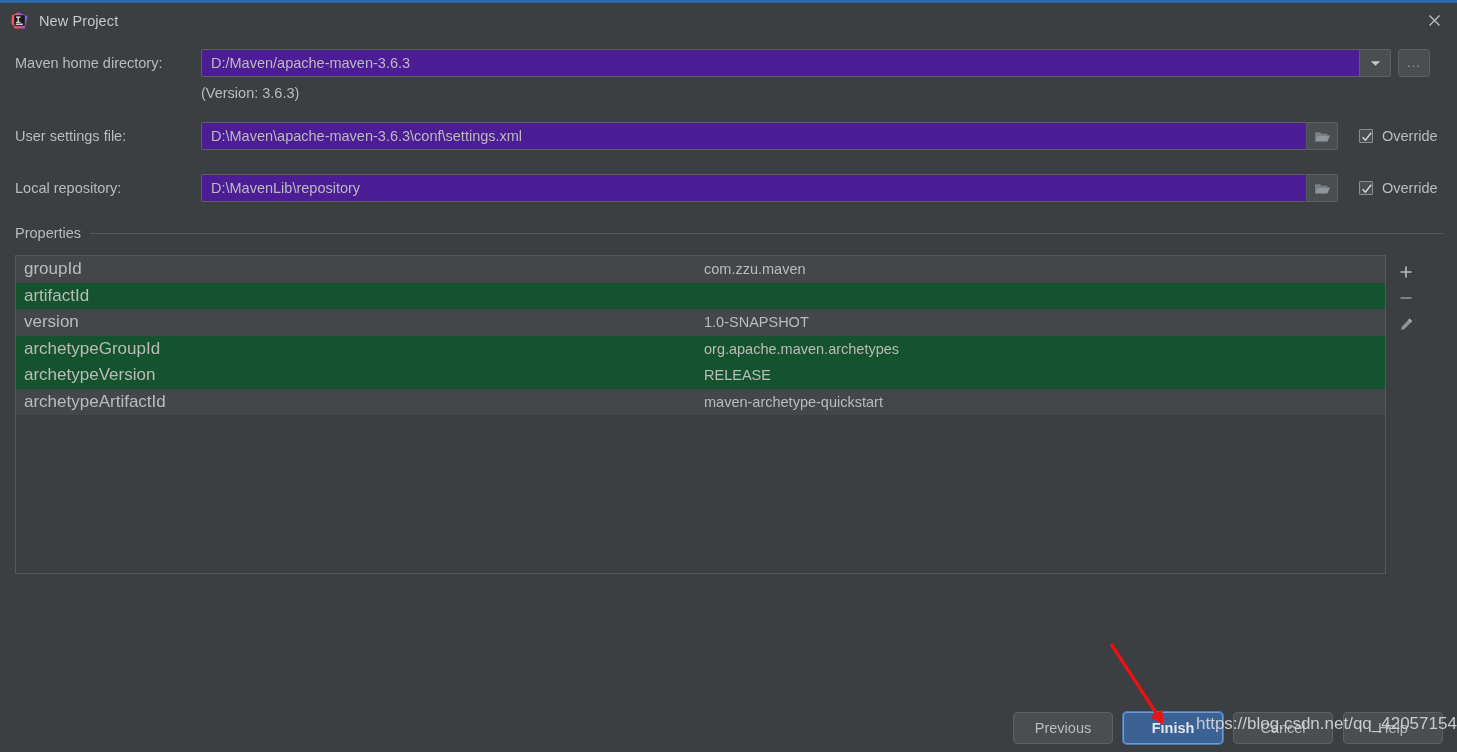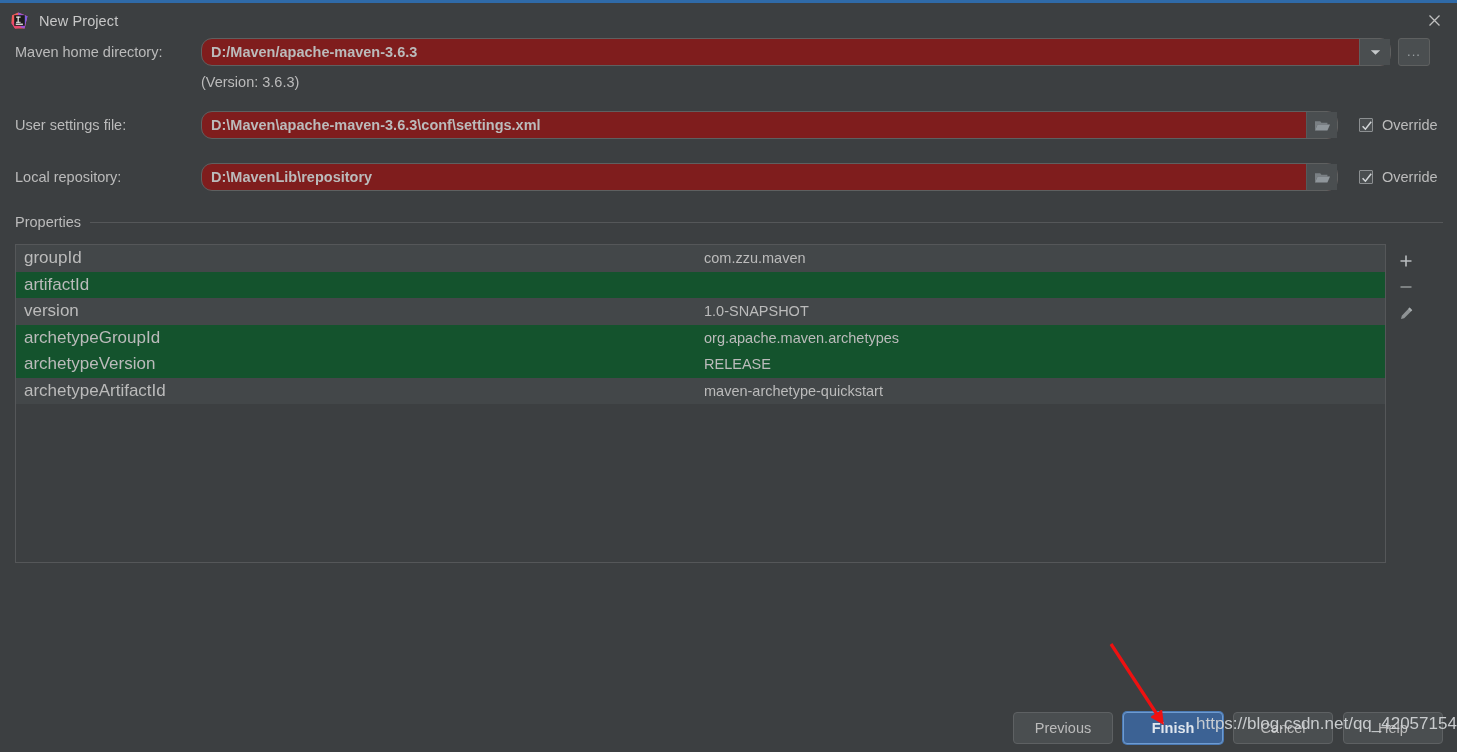--- a/index.html
+++ b/index.html
@@ -68,38 +68,38 @@
   
   .content {
     flex: 1 1 auto;
     position: relative;
     padding: 0 14px 0 15px;
   }
 
   .form-row {
     display: flex;
     align-items: center;
+    margin-top: 11px;
   }
   .form-label {
     width: 186px;
     flex: 0 0 auto;
     font-size: 14.5px;
     color: #bbbbbb;
   }
 
   .field {
     position: relative;
     height: 28px;
-    background: #7f1d1d;
+    background: #4c1d95;
     border: 1px solid #5e6060;
-    border-radius: 11px;
-    display: flex;
-    align-items: center;
-    box-sizing: border-box;
-    font-weight: bold;
+    border-radius: 2px;
+    display: flex;
+    align-items: center;
+    box-sizing: border-box;
   }
   .field-text {
     font-size: 14.5px;
     color: #bbbbbb;
     padding-left: 9px;
     white-space: nowrap;
     overflow: hidden;
     flex: 1 1 auto;
   }
 

